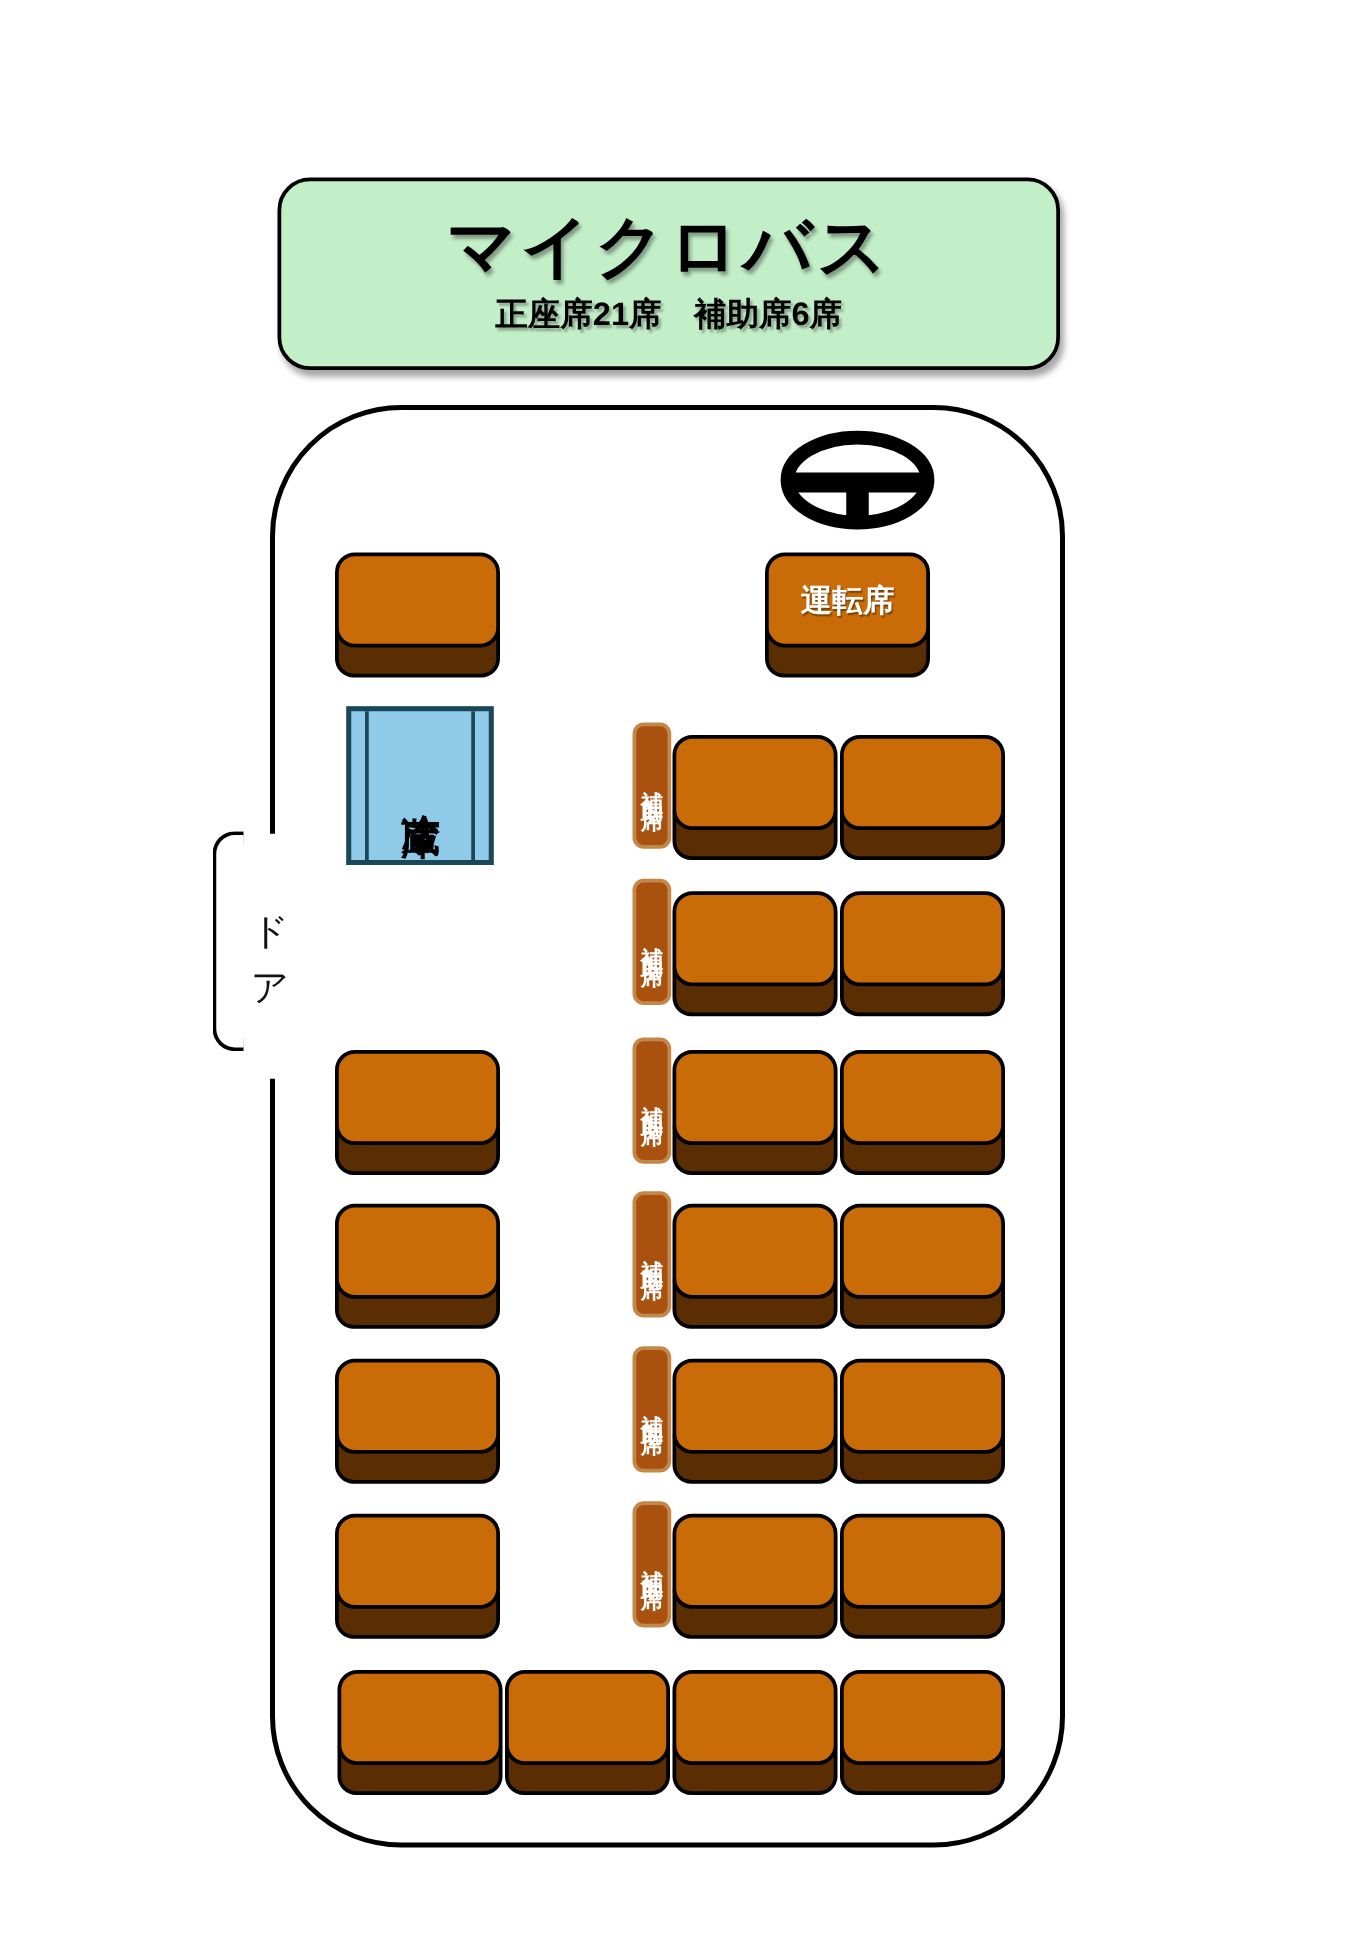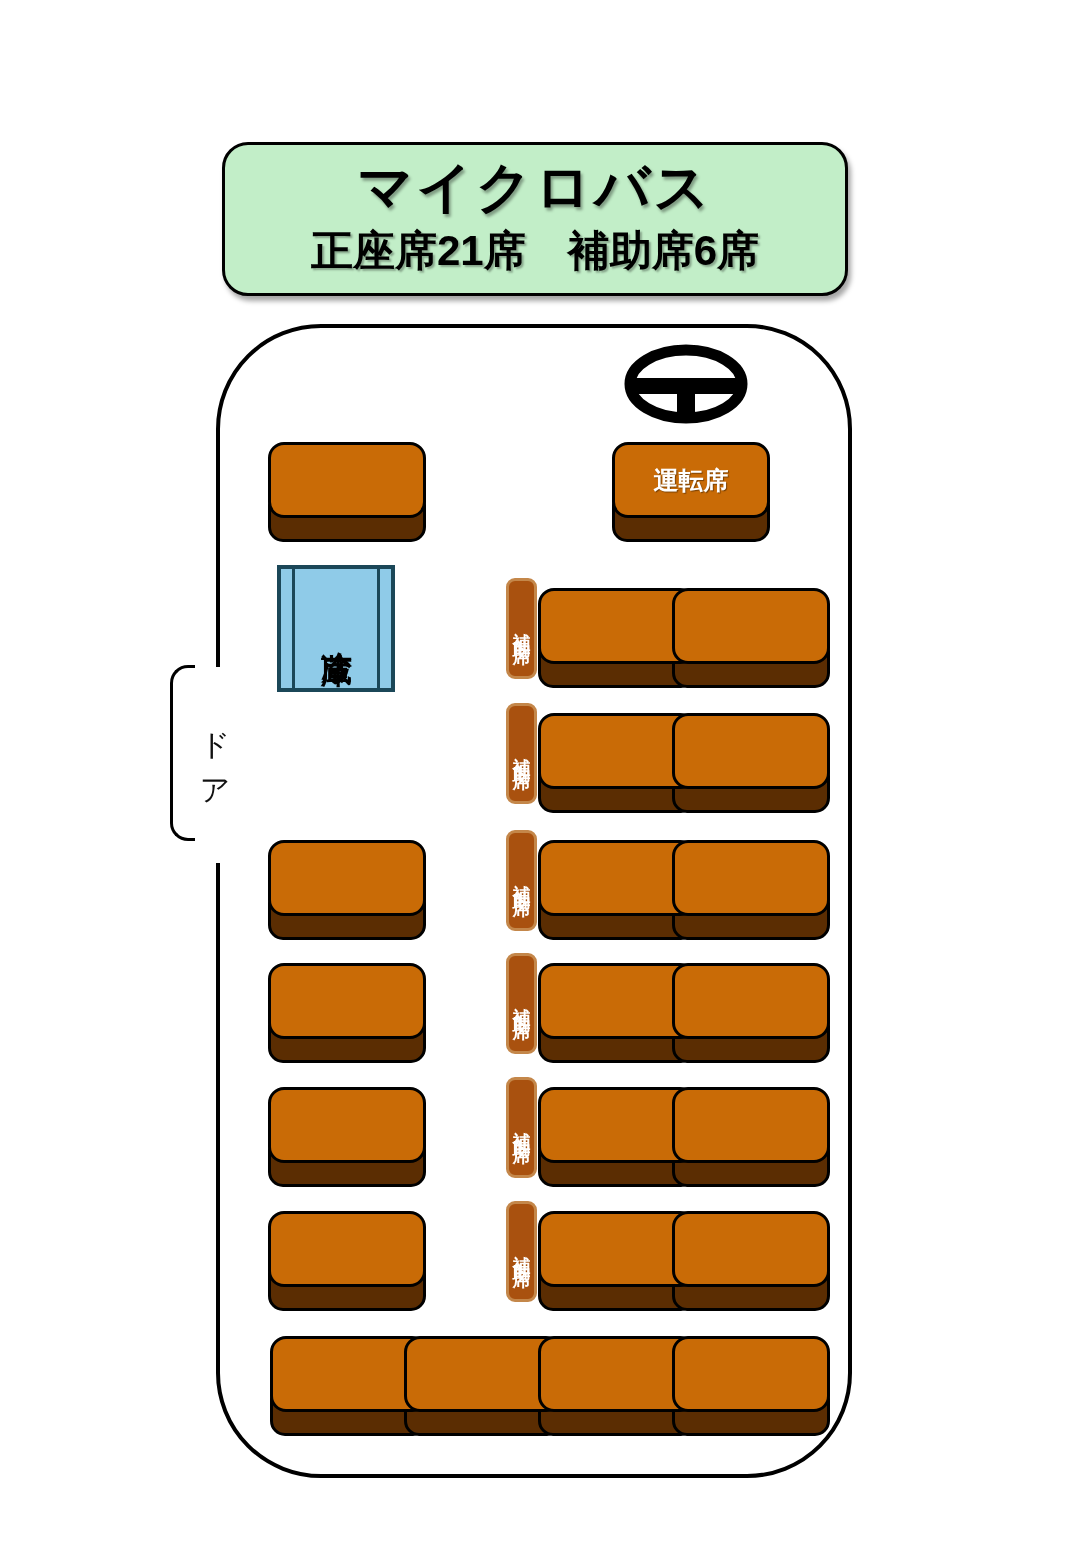--- a/index.html
+++ b/index.html
@@ -13,21 +13,21 @@
     background:var(--header-bg,#C2EEC8);
     border:3px solid #000;border-radius:26px;
     box-shadow:3px 5px 5px rgba(0,0,0,.35);
     display:flex;flex-direction:column;align-items:center;justify-content:center;
   }
   .title-card .title{
     font-size:55px;font-weight:bold;color:#000;letter-spacing:3px;line-height:1.05;
     text-shadow:2px 3px 3px rgba(0,0,0,.35);
   }
   .title-card .subtitle{
-    font-size:42px;font-weight:bold;color:#000;margin-top:7px;
+    font-size:26px;font-weight:bold;color:#000;margin-top:7px;
     text-shadow:2px 2px 2px rgba(0,0,0,.3);
   }
   
   .bus-body{
     position:absolute;left:216px;top:324px;width:628px;height:1146px;
     background:#fff;border:4px solid #000;border-radius:105px;
   }
   .door-gap{
     position:absolute;left:213px;top:667px;width:11px;height:196px;background:#fff;
   }
@@ -37,21 +37,21 @@
     border-radius:18px 0 0 18px;background:transparent;
   }
   .door-label{
     position:absolute;left:194px;top:710px;
     writing-mode:vertical-rl;text-orientation:upright;
     font-size:30px;letter-spacing:14px;color:#111;font-weight:400;
   }
   
   .steering-wheel{position:absolute;left:624px;top:344px;width:124px;height:80px;}
   
-  .seat{position:absolute;width:158px;height:100px;}
+  .seat{position:absolute;width:132px;height:100px;}
   .seat .base{
     position:absolute;left:0;right:0;bottom:0;height:46px;
     background:var(--seat-base,#5B2D02);border:3px solid #000;border-radius:15px;z-index:1;
   }
   .seat .cushion{
     position:absolute;left:0;right:0;top:0;height:76px;
     background:var(--seat,#C96B06);border:3px solid #000;border-radius:16px;z-index:2;
     box-sizing:border-box;
   }
   .driver-label{

